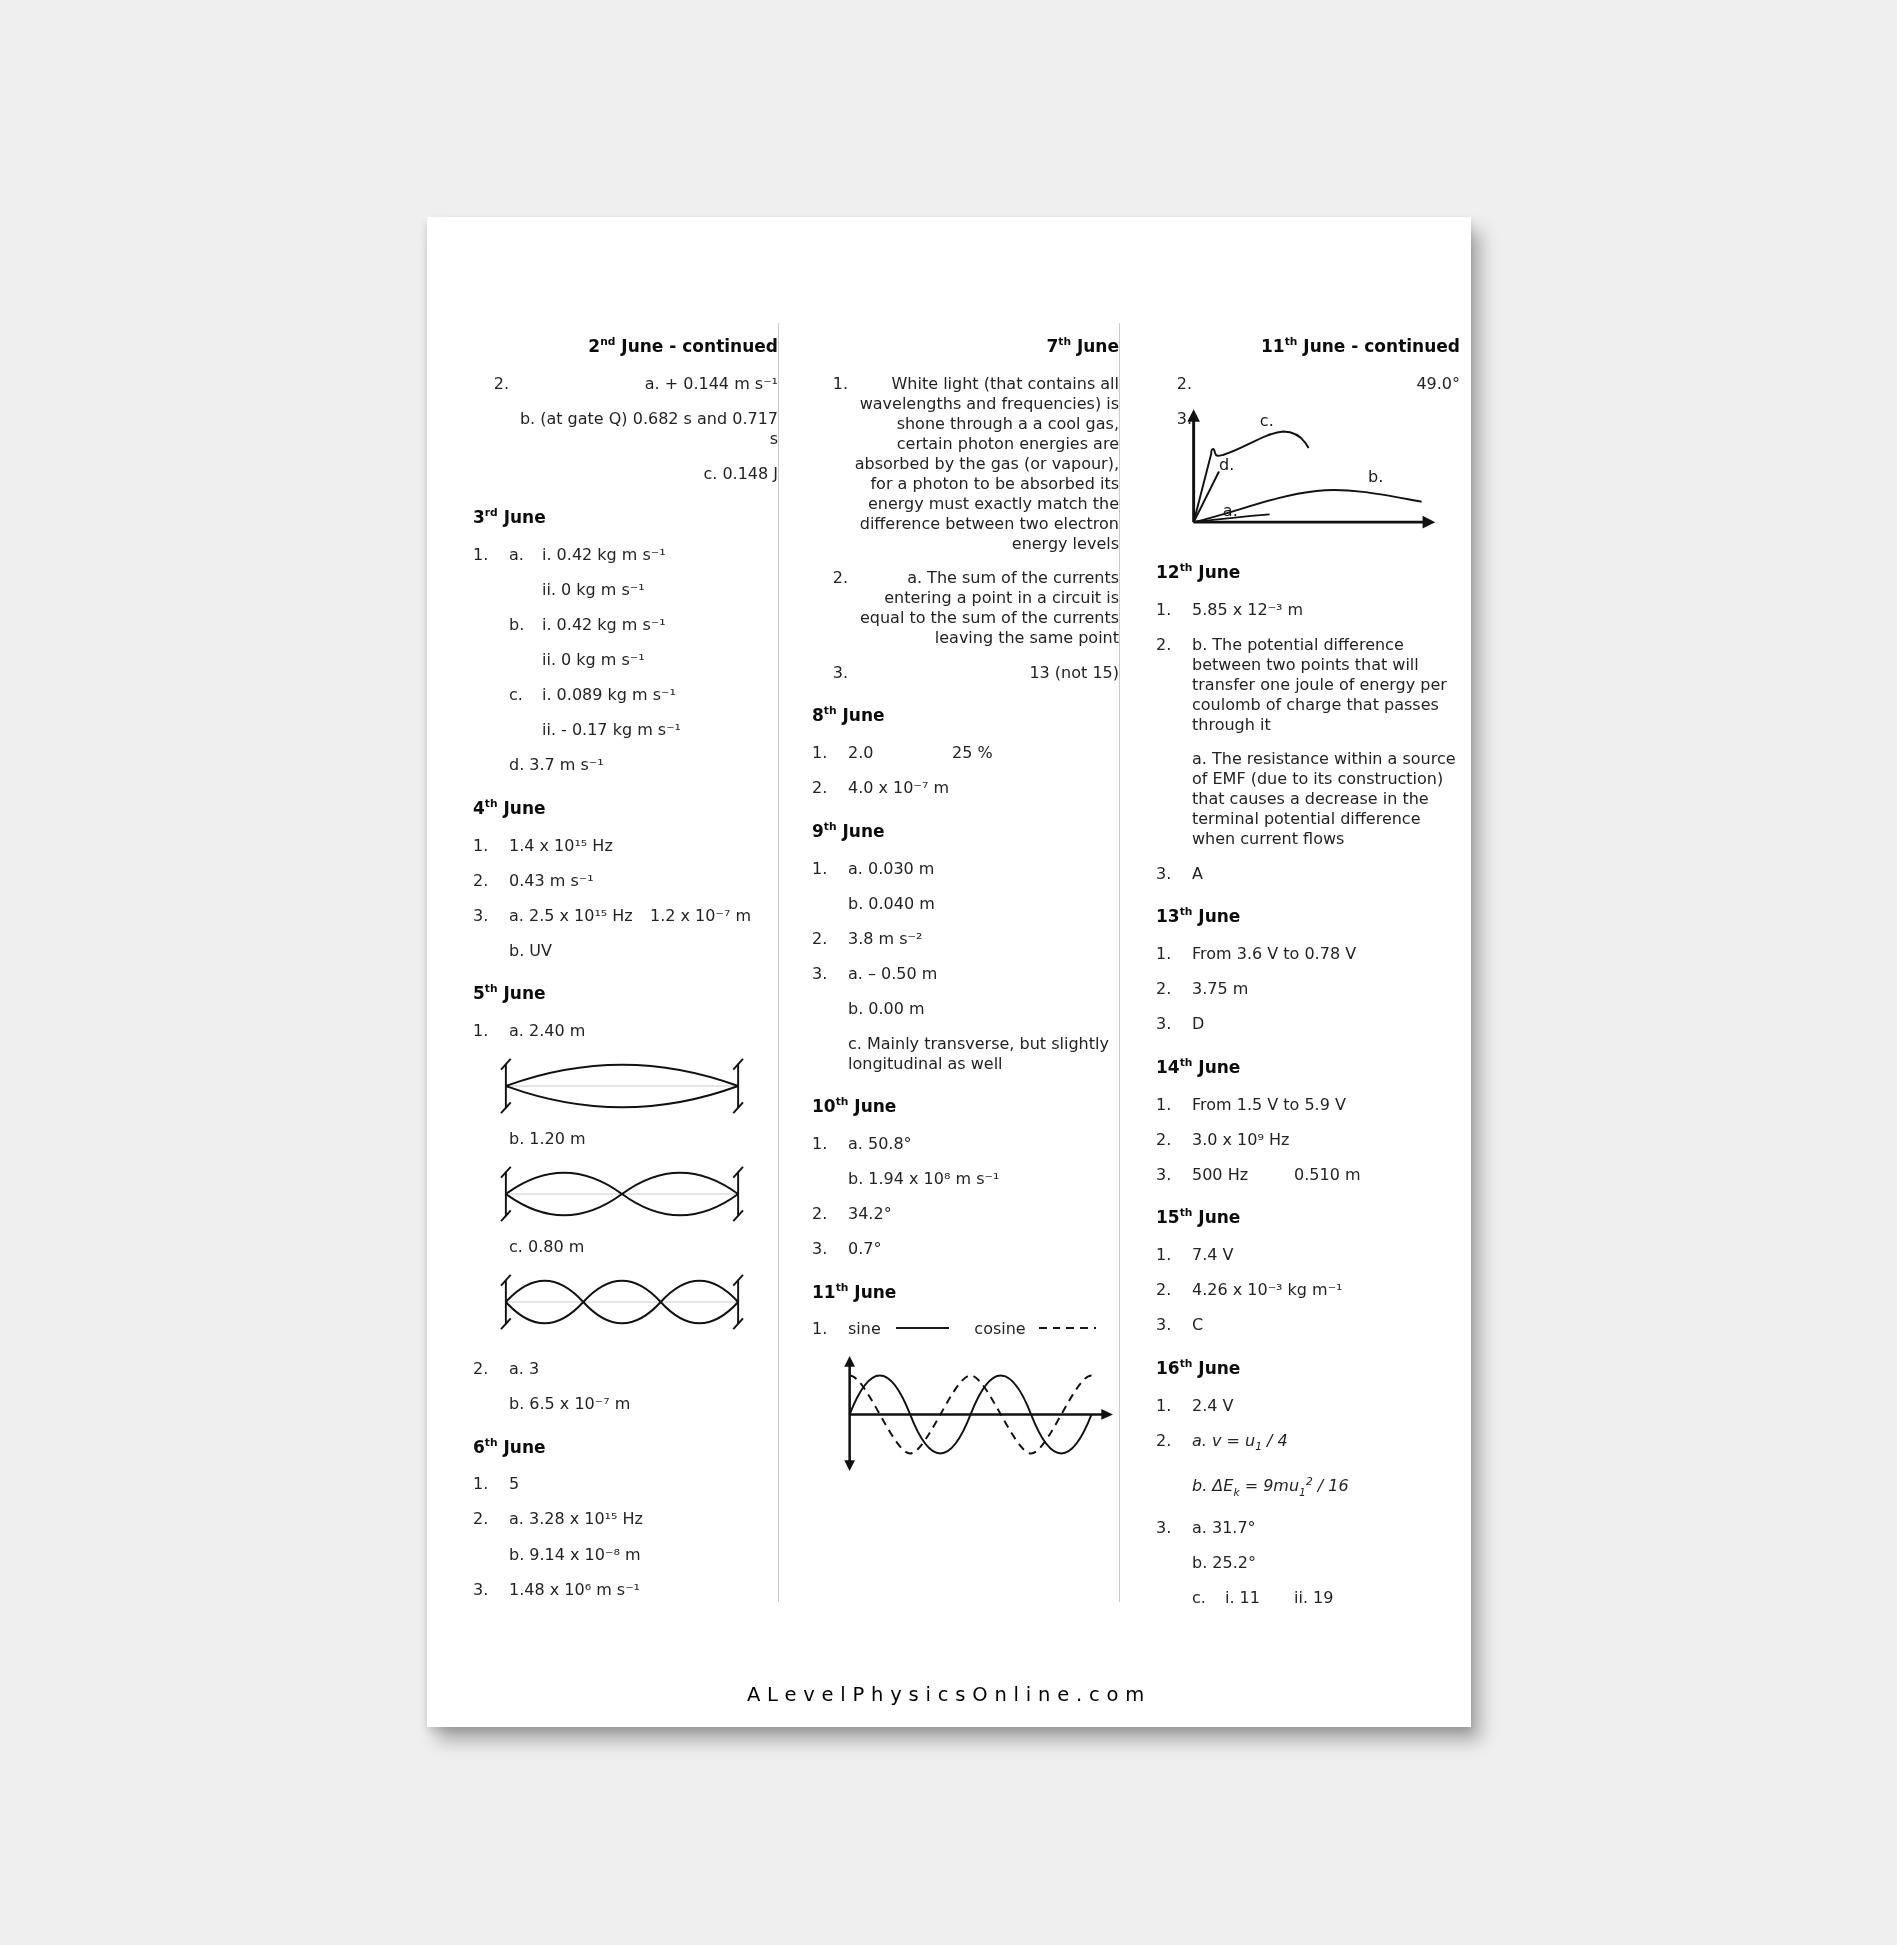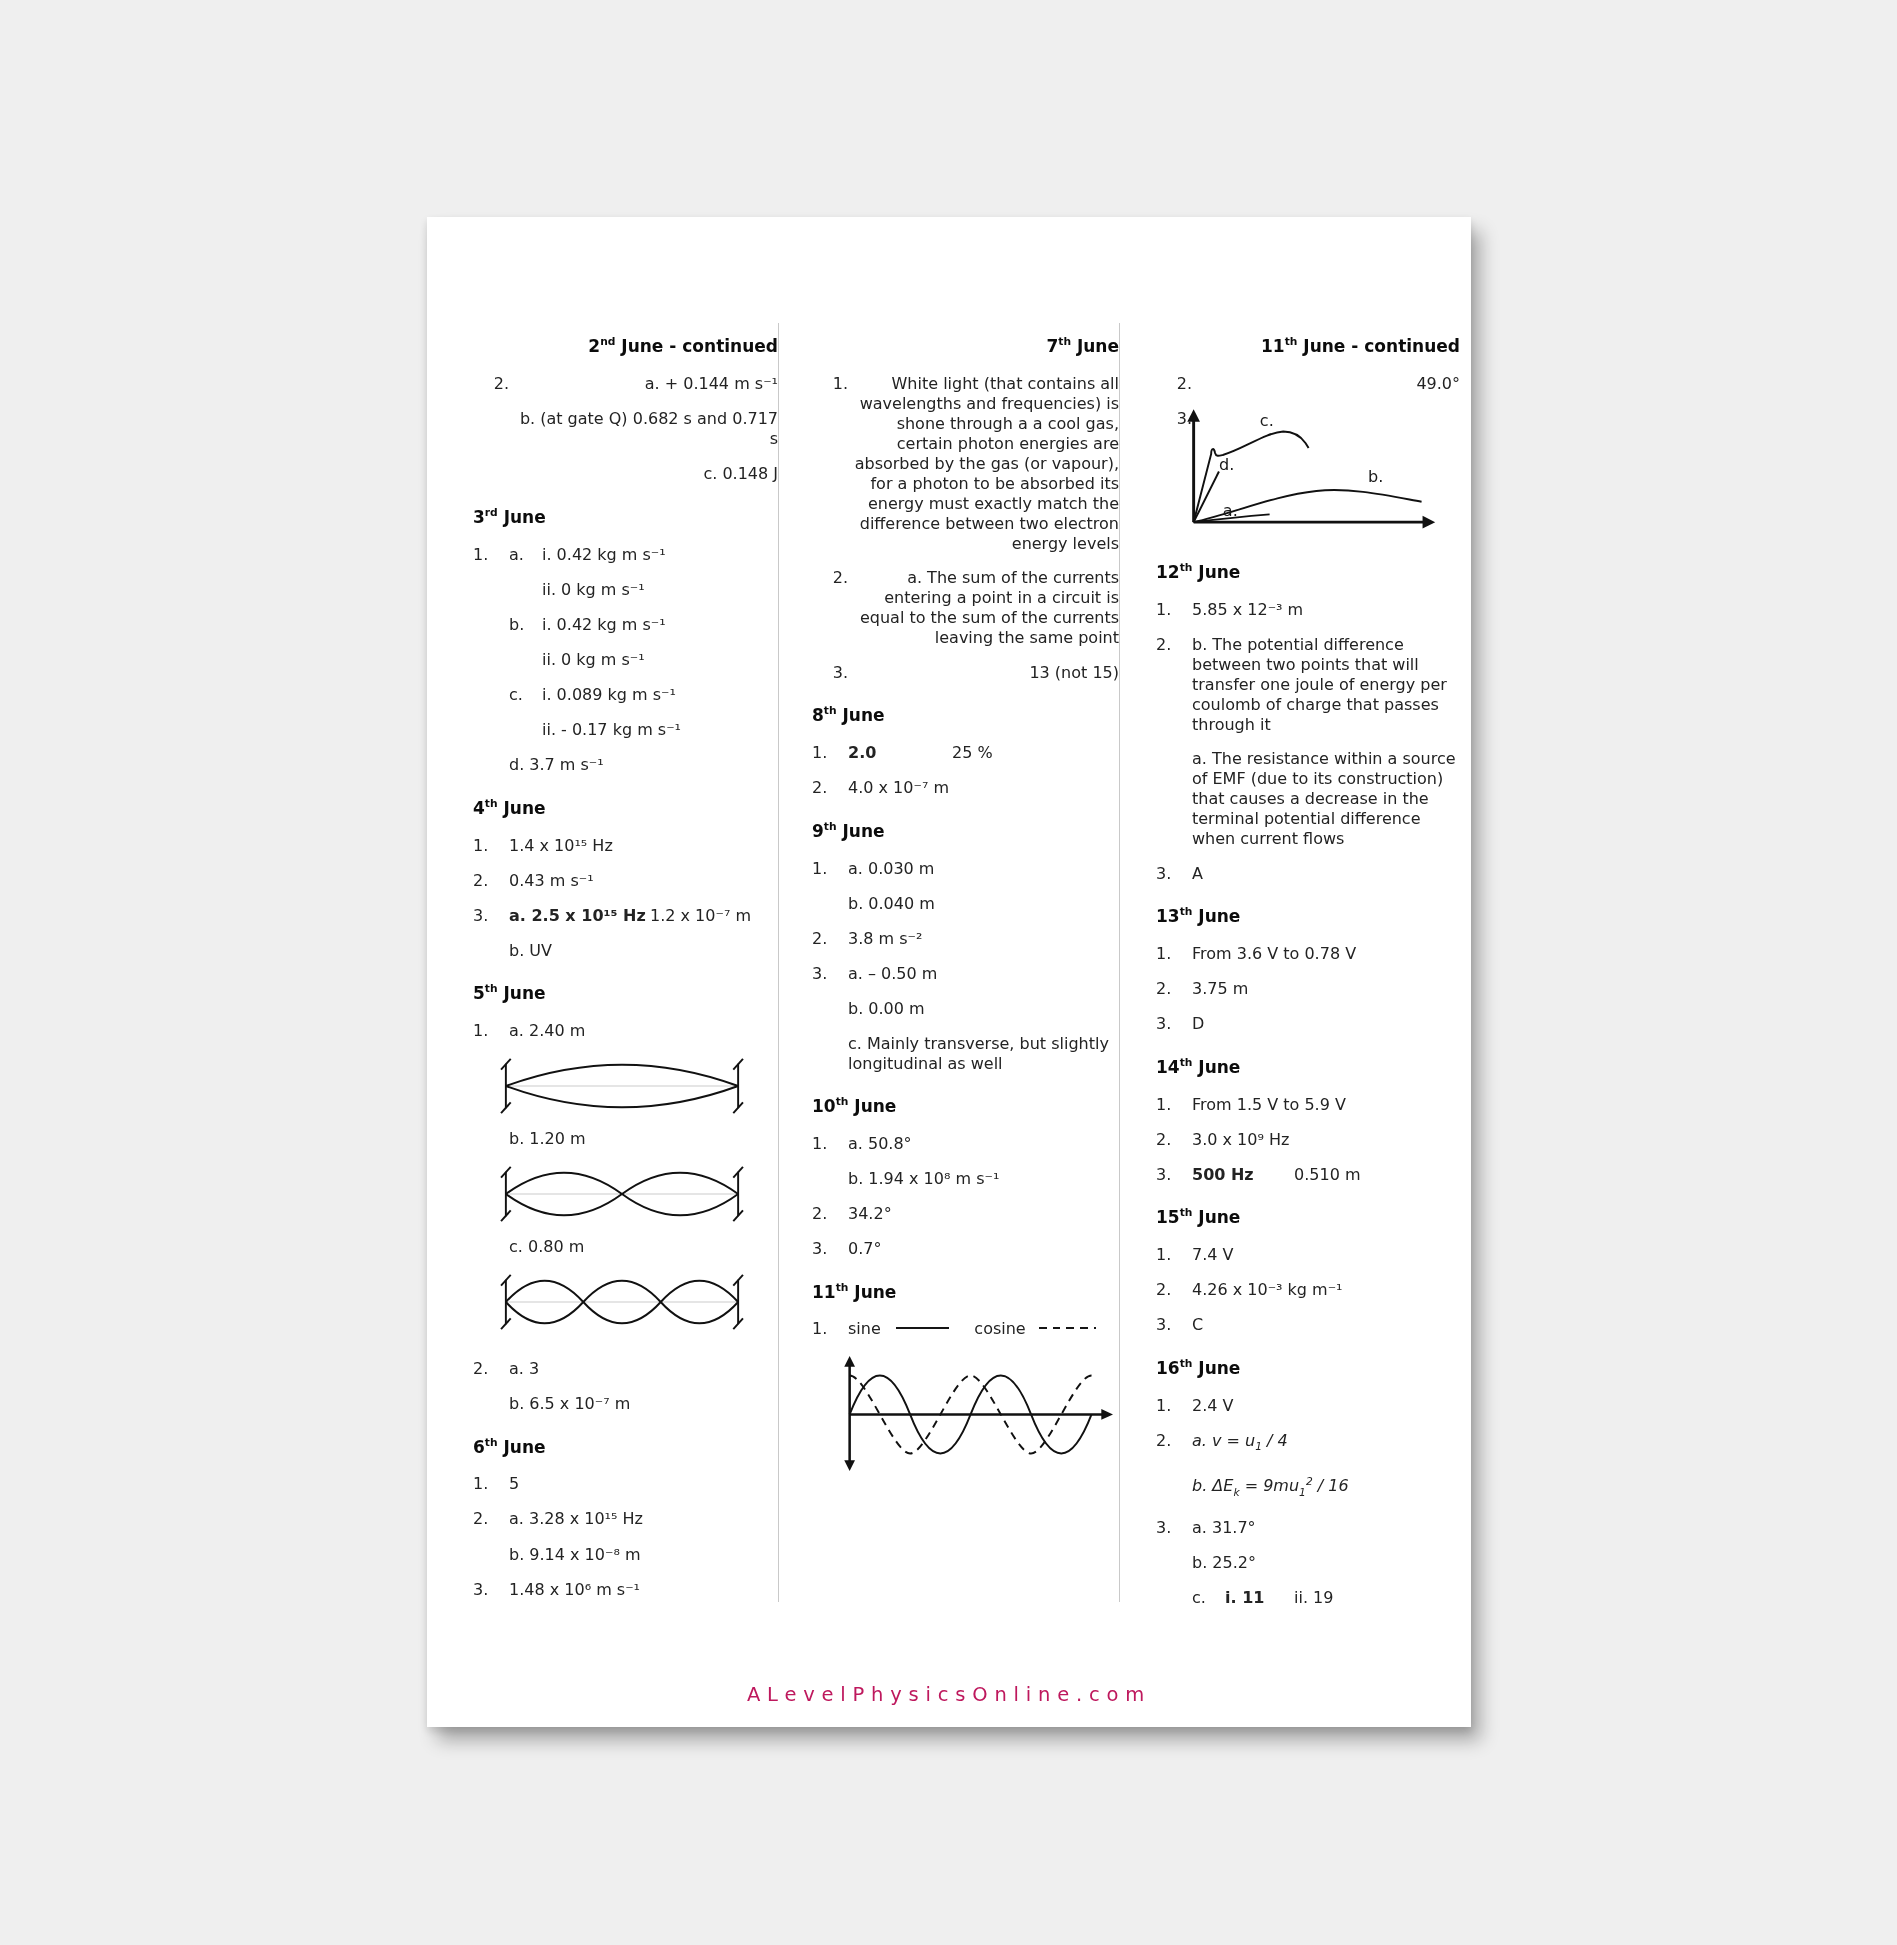--- a/index.html
+++ b/index.html
@@ -23,39 +23,39 @@
   .it{display:flex;margin-bottom:14.6px;}
   .n{width:36px;flex:none;}
   .ct{flex:1;min-width:0;}
   .ln{margin-bottom:14.6px;}
   .pa{line-height:20px;margin-bottom:14.6px;}
   .ct > .ln:last-child,.ct > .pa:last-child,.ct > .lrow:last-child{margin-bottom:0;}
   .lrow{display:flex;margin-bottom:14.6px;}
   .lt{width:33px;flex:none;}
   .rl .ln{margin-bottom:14.6px;}
   .rl .ln:last-child{margin-bottom:0;}
-  .part1{display:inline-block;font-weight:bold;}
+  .part1{display:inline-block;}
   .w145{width:141px;}
   .w107{width:104px;}
   .w105{width:102px;}
   .w71{width:69px;}
   .eq{font-style:italic;}
   .eq sub{font-size:10.7px;}
   .eq sup{font-size:10.7px;}
   .wsvg{display:block;margin:2.9px 0 12.7px -8.8px;}
   .scsvg{display:block;margin:9.8px 0 0 -17.6px;}
   .gsvg{display:block;margin:-5.9px 0 0 -11.7px;}
   .gsvg text{font-family:"DejaVu Sans","Liberation Sans",sans-serif;font-size:16.5px;fill:#1a1a1a;}
   .solid-sample{display:inline-block;width:53px;height:0;border-top:2.3px solid #151515;
                 vertical-align:middle;margin:0 0 2.9px 15.6px;}
   .dash-sample{display:inline-block;width:57px;height:2.3px;vertical-align:middle;margin:0 0 2.9px 13.7px;
                background:repeating-linear-gradient(90deg,#151515 0 7.8px,transparent 7.8px 13.7px);}
   .cos-label{margin-left:25px;}
   .foot{position:absolute;left:0;right:0;bottom:21.5px;text-align:center;
-        font-size:19.5px;letter-spacing:6.8px;color:#be185d;}
+        font-size:19.5px;letter-spacing:6.8px;color:#000000;}
 </style>
 </head>
 <body>
 
 <div class="page">
   <div class="cols">
 
     <div class="col c1">
 
       <div class="sec">

